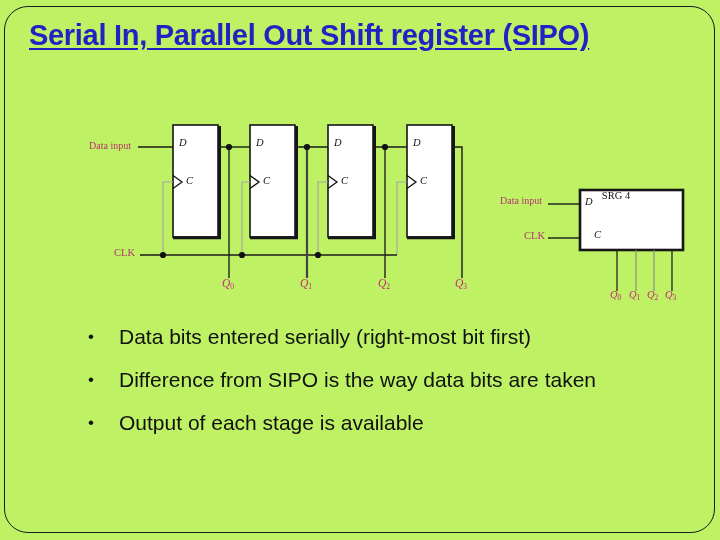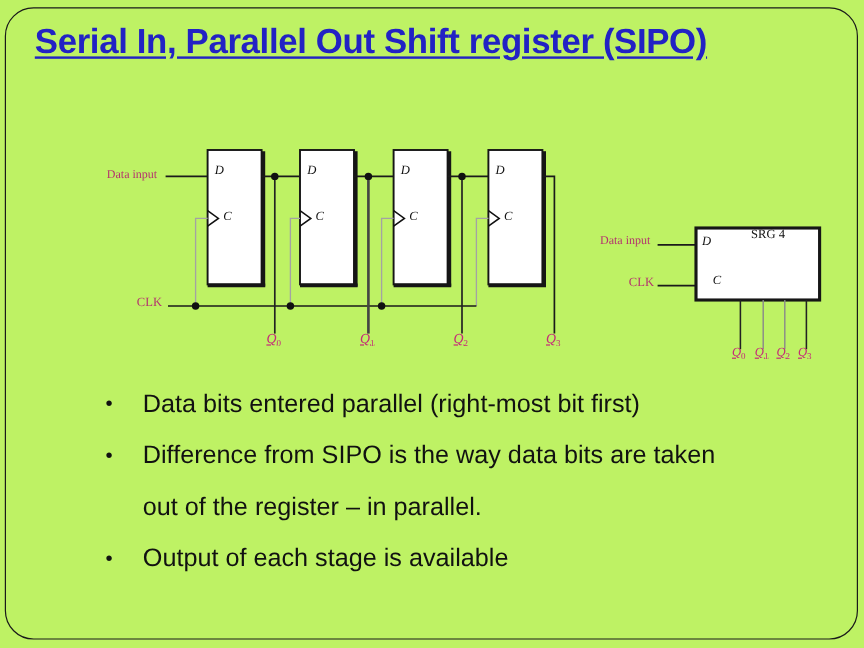--- a/index.html
+++ b/index.html
@@ -17,21 +17,21 @@
     color:#2222c4; text-decoration:underline; text-underline-offset:3px;
     white-space:nowrap;
   }
   svg.circuit { position:absolute; left:0; top:0; width:720px; height:540px; }
   .lbl {
     position:absolute; font-family:"Liberation Serif", serif;
     white-space:nowrap; line-height:1;
   }
   .pink { color:#b5336e; }
   .sig  { font-style:italic; color:#111111; font-size:10.5px; }
-  .qlab { font-style:italic; color:#c52a78; font-size:11.5px;text-decoration:underline; }
+  .qlab { font-style:italic; color:#c52a78; font-size:11.5px; }
   .qlab sub, .sig sub { font-size:7.5px; vertical-align:-2px; font-style:normal; }
   .srg-title { color:#111111; font-size:10.5px; text-align:center; }
   .bullets {
     position:absolute; left:88px; top:322px; width:612px;
     color:#111111; font-size:21px;
   }
   .brow { display:flex; margin-bottom:14px; line-height:29px; }
   .bmark { width:31px; flex:0 0 31px; font-size:17px; }
   .btext { flex:1; }
 </style>
@@ -123,40 +123,36 @@
   <span class="lbl sig" style="left:341px; top:176px;">C</span>
   <span class="lbl sig" style="left:420px; top:176px;">C</span>
 
   <span class="lbl qlab" style="left:222px; top:278px;"><i>Q</i><sub>0</sub></span>
   <span class="lbl qlab" style="left:300px; top:278px;"><i>Q</i><sub>1</sub></span>
   <span class="lbl qlab" style="left:378px; top:278px;"><i>Q</i><sub>2</sub></span>
   <span class="lbl qlab" style="left:455px; top:278px;"><i>Q</i><sub>3</sub></span>
 
   <span class="lbl pink" style="left:500px; top:196px; font-size:10px;">Data input</span>
   <span class="lbl pink" style="left:524px; top:231px; font-size:10.5px;">CLK</span>
-  <span class="lbl srg-title" style="left:600px; top:191px; width:80px;">SRG 4</span>
+  <span class="lbl srg-title" style="left:576px; top:191px; width:80px;">SRG 4</span>
   <span class="lbl sig" style="left:585px; top:197px;">D</span>
   <span class="lbl sig" style="left:594px; top:230px;">C</span>
 
   <span class="lbl qlab" style="left:610px; top:290px; font-size:10.5px;"><i>Q</i><sub>0</sub></span>
   <span class="lbl qlab" style="left:629px; top:290px; font-size:10.5px;"><i>Q</i><sub>1</sub></span>
   <span class="lbl qlab" style="left:647px; top:290px; font-size:10.5px;"><i>Q</i><sub>2</sub></span>
   <span class="lbl qlab" style="left:665px; top:290px; font-size:10.5px;"><i>Q</i><sub>3</sub></span>
 
   <div class="bullets">
     <div class="brow">
       <span class="bmark">•</span>
-      <span class="btext">Data bits entered parallel (right-most bit first)</span>
+      <span class="btext">Data bits entered serially (right-most bit first)</span>
     </div>
     <div class="brow">
       <span class="bmark">•</span>
       <span class="btext">Difference from SIPO is the way data bits are taken</span>
-    </div>
-    <div class="brow">
-      <span class="bmark"></span>
-      <span class="btext">out of the register – in parallel.</span>
     </div>
     <div class="brow">
       <span class="bmark">•</span>
       <span class="btext">Output of each stage is available</span>
     </div>
   </div>
 </div>
 
 </body></html>

